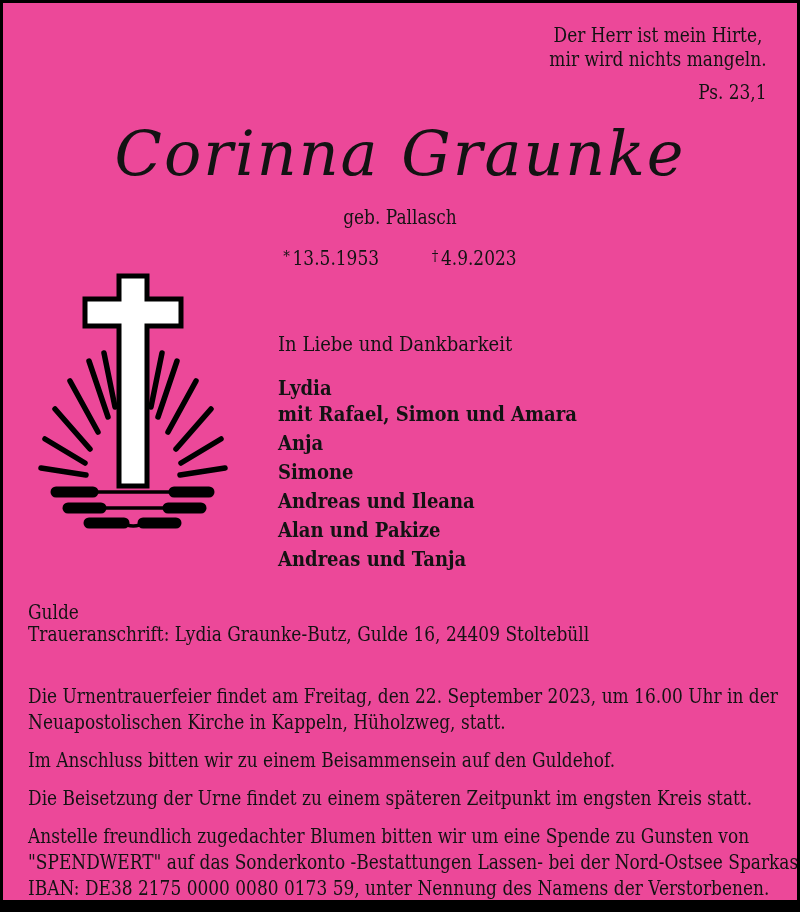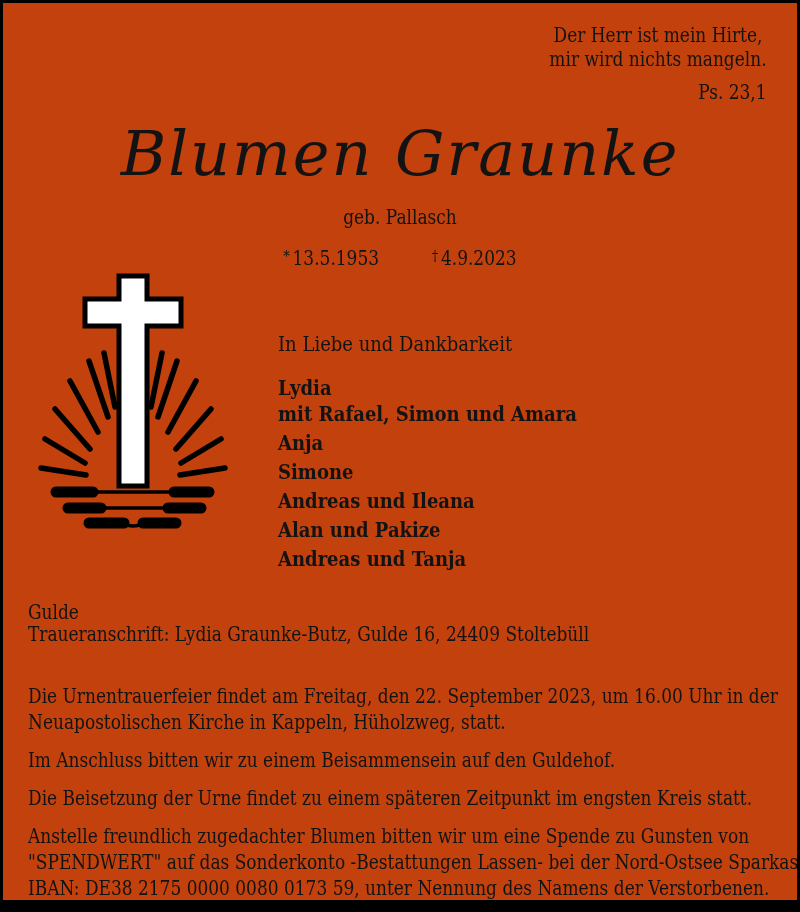--- a/index.html
+++ b/index.html
@@ -1,20 +1,20 @@
 <!DOCTYPE html>
 <html><head>
 <meta charset="utf-8">
 <style>
   html, body { margin: 0; padding: 0; background: #ffffff; }
   .sheet {
     position: relative;
     width: 800px; height: 912px;
     box-sizing: border-box;
-    background: #c2410c;
+    background: #ec4899;
     border: 3px solid #000;
     border-bottom-width: 12px;
     font-family: "DejaVu Serif", serif;
     color: #131313;
     overflow: hidden;
   }
 
   .quote-block {
     position: absolute; top: 20px; right: 30px;
     text-align: center;
@@ -80,21 +80,21 @@
 <div class="sheet">
 
   <div class="quote-block">
     <div>
         <div>Der Herr ist mein Hirte,</div>
         <div>mir wird nichts mangeln.</div>
       </div>
     <div class="quote-ref">Ps. 23,1</div>
   </div>
 
-  <div class="name">Blumen Graunke</div>
+  <div class="name">Corinna Graunke</div>
 
   <div class="maiden">geb. Pallasch</div>
 
   <div class="dates">
     <span><span class="sym">*</span><span>13.5.1953</span></span>
     <span><span class="sym">†</span><span>4.9.2023</span></span>
   </div>
 
   <svg class="emblem" width="205" height="284" viewBox="0 0 205 284" aria-hidden="true">
     <g stroke="#000" stroke-width="5.5" stroke-linecap="round">

